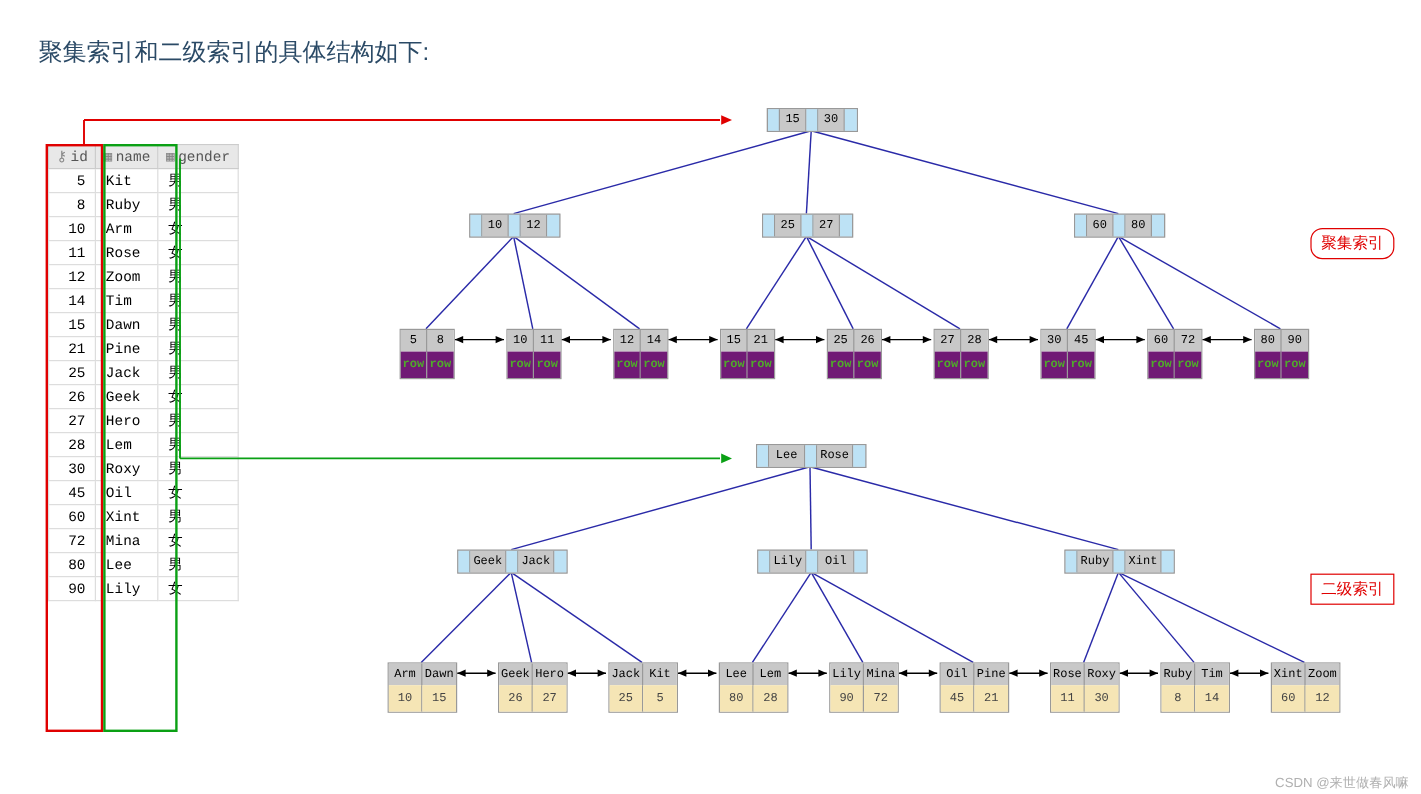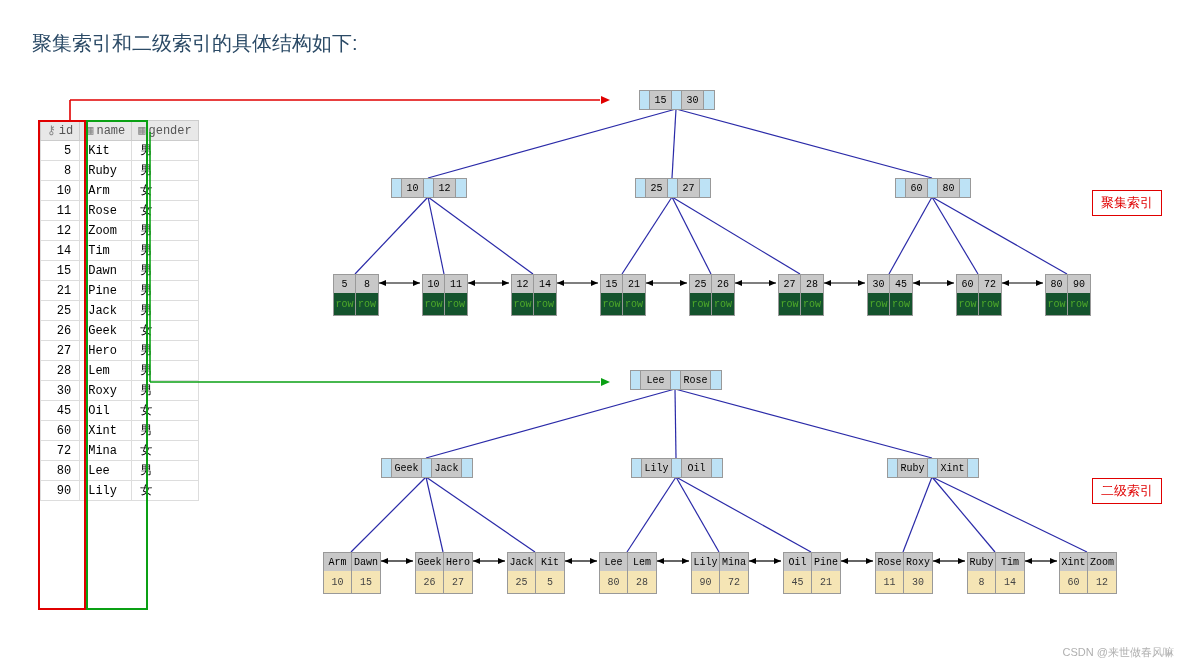--- a/index.html
+++ b/index.html
@@ -20,21 +20,21 @@
   .node .cell { border-right: 1px solid #999; background: #c8c8c8; display: flex; align-items: center; justify-content: center; white-space: nowrap; }
   .node .cell:last-child { border-right: none; }
   .node .stub { background: #bde2f5; width: 10px; }
   .leaf { position: absolute; display: flex; flex-direction: column; border: 1px solid #999; font-family: "Courier New", monospace; font-size: 10px; }
   .leaf .leaf-top { display: flex; background: #c8c8c8; }
   .leaf .leaf-top .cell { border-right: 1px solid #999; display: flex; align-items: center; justify-content: center; white-space: nowrap; }
   .leaf .leaf-top .cell:last-child { border-right: none; }
   .leaf .leaf-bottom { display: flex; }
   .leaf .leaf-bottom .cell { border-right: 1px solid #999; display: flex; align-items: center; justify-content: center; white-space: nowrap; }
   .leaf .leaf-bottom .cell:last-child { border-right: none; }
-  .row-green { background: #14532d; color: #4faa2a; }
+  .row-green { background: #701a75; color: #4faa2a; font-weight: bold; }
   .row-yellow { background: #f5e5b5; color: #444; }
   
   .label-box { position: absolute; border: 1px solid #e00000; color: #e00000; padding: 3px 8px; font-size: 13px; background: #fff; }
   .watermark { position: absolute; bottom: 2px; right: 10px; font-size: 11px; color: #b0b0b0; }
 </style>
 </head>
 <body>
 
 <div class="title">聚集索引和二级索引的具体结构如下:</div>
 
@@ -136,21 +136,21 @@
         <td style="text-align: right;">90</td>
         <td>Lily</td>
         <td>女</td>
       </tr>
     </tbody>
 </table>
 
 <div class="red-box" style="top:120px; left:38px; width:48px; height:490px;"></div>
 <div class="green-box" style="top:120px; left:86px; width:62px; height:490px;"></div>
 
-<div class="label-box" style="top:190px; left:1092px;">聚集索引</div>
+<div class="label-box" style="top:190px; left:1092px;border-radius:10px;">聚集索引</div>
 <div class="label-box" style="top:478px; left:1092px;">二级索引</div>
 
 <div class="diagram" id="diagram">
   <svg id="svg" width="855" height="570">
       <line x1="361" y1="27" x2="113" y2="96" stroke="#2a2aa8" stroke-width="1.2"></line>
       <line x1="361" y1="27" x2="357" y2="96" stroke="#2a2aa8" stroke-width="1.2"></line>
       <line x1="361" y1="27" x2="617" y2="96" stroke="#2a2aa8" stroke-width="1.2"></line>
       <line x1="113" y1="115" x2="40" y2="192" stroke="#2a2aa8" stroke-width="1.2"></line>
       <line x1="113" y1="115" x2="129" y2="192" stroke="#2a2aa8" stroke-width="1.2"></line>
       <line x1="113" y1="115" x2="218" y2="192" stroke="#2a2aa8" stroke-width="1.2"></line>

